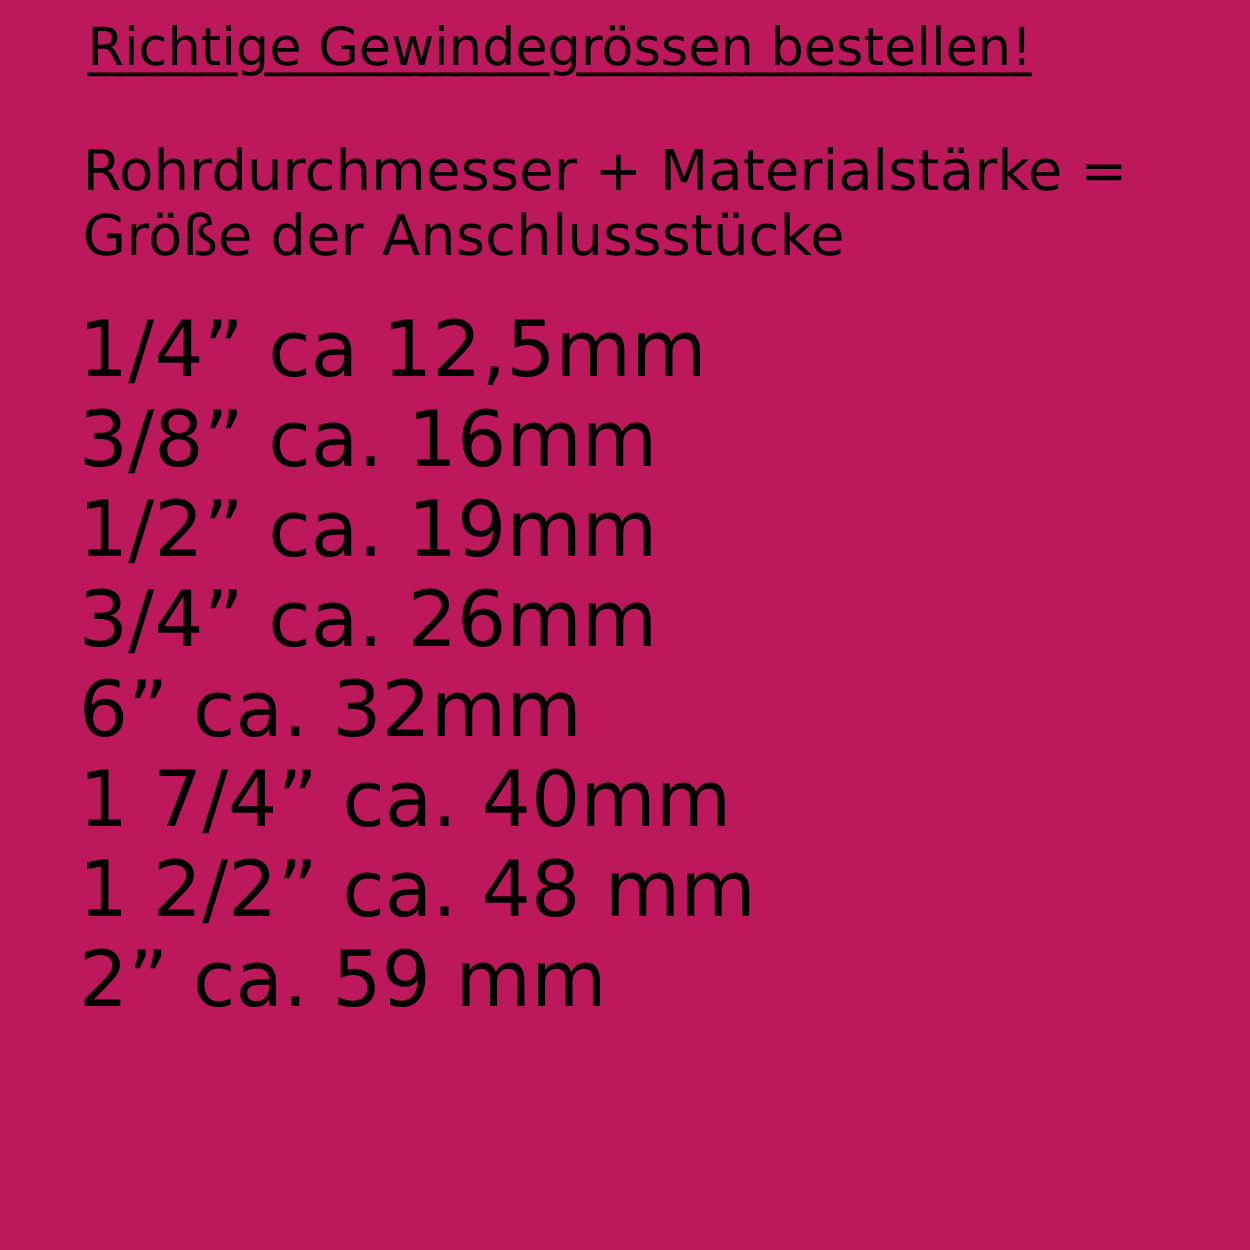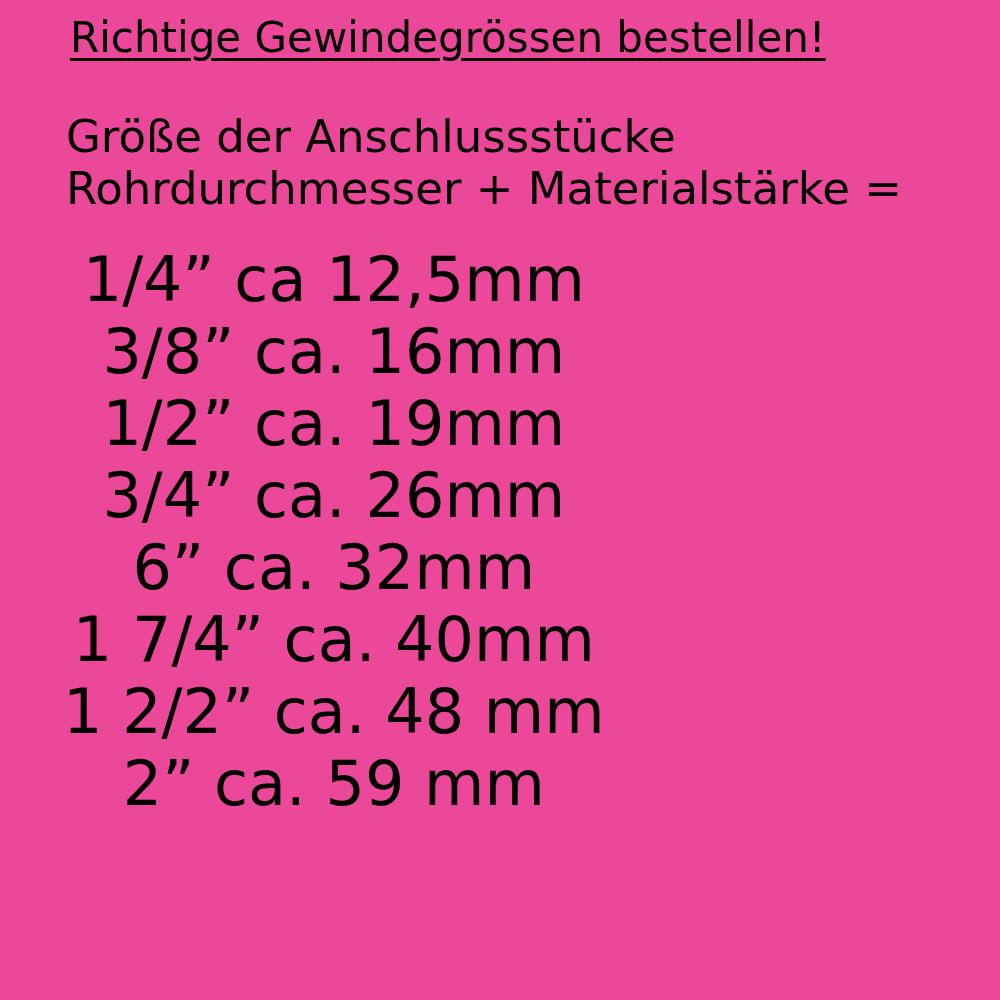--- a/index.html
+++ b/index.html
@@ -12,21 +12,21 @@
     height: 1000px;
     position: relative;
     overflow: hidden;
     color: #000000;
     font-family: "DejaVu Sans", "Liberation Sans", sans-serif;
     -webkit-font-smoothing: antialiased;
   }
   .flyer {
     position: absolute;
     inset: 0;
-    background: #ec4899;
+    background: #be185d;
   }
   .title {
     position: absolute;
     left: 70px;
     top: 17px;
     margin: 0;
     font-size: 42px;
     font-weight: 400;
     line-height: 1;
     white-space: nowrap;
@@ -45,32 +45,32 @@
   }
   .size-list {
     position: absolute;
     left: 63px;
     top: 244px;
     font-size: 62px;
     font-weight: 400;
     line-height: 72px;
     white-space: nowrap;
   }
-  .size-row { height: 72px; text-align: center; }
+  .size-row { height: 72px; }
 </style>
 </head>
 <body>
 
 <div class="flyer">
 
   <h1 class="title">Richtige Gewindegrössen bestellen!</h1>
 
   <div class="subtitle">
+    <div>Rohrdurchmesser + Materialstärke =</div>
     <div>Größe der Anschlussstücke</div>
-    <div>Rohrdurchmesser + Materialstärke =</div>
   </div>
 
   <div class="size-list">
     <div class="size-row">1/4” ca 12,5mm</div>
     <div class="size-row">3/8” ca. 16mm</div>
     <div class="size-row">1/2” ca. 19mm</div>
     <div class="size-row">3/4” ca. 26mm</div>
     <div class="size-row">6” ca. 32mm</div>
     <div class="size-row">1 7/4” ca. 40mm</div>
     <div class="size-row">1 2/2” ca. 48 mm</div>

